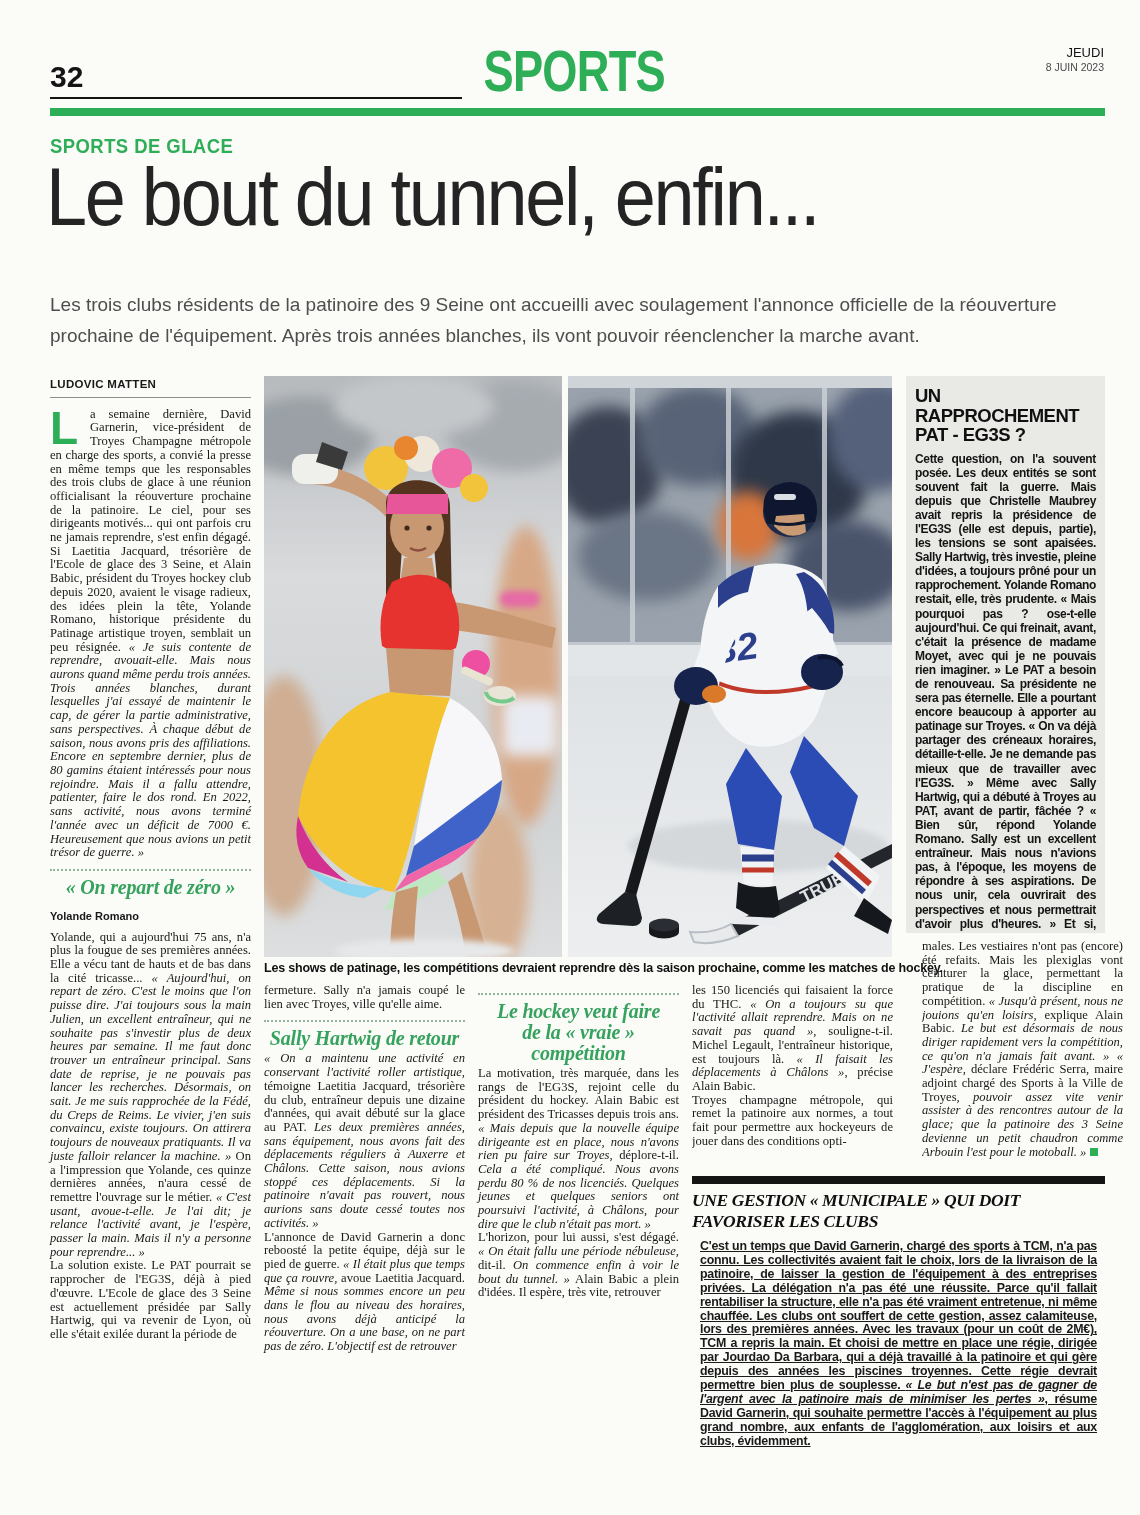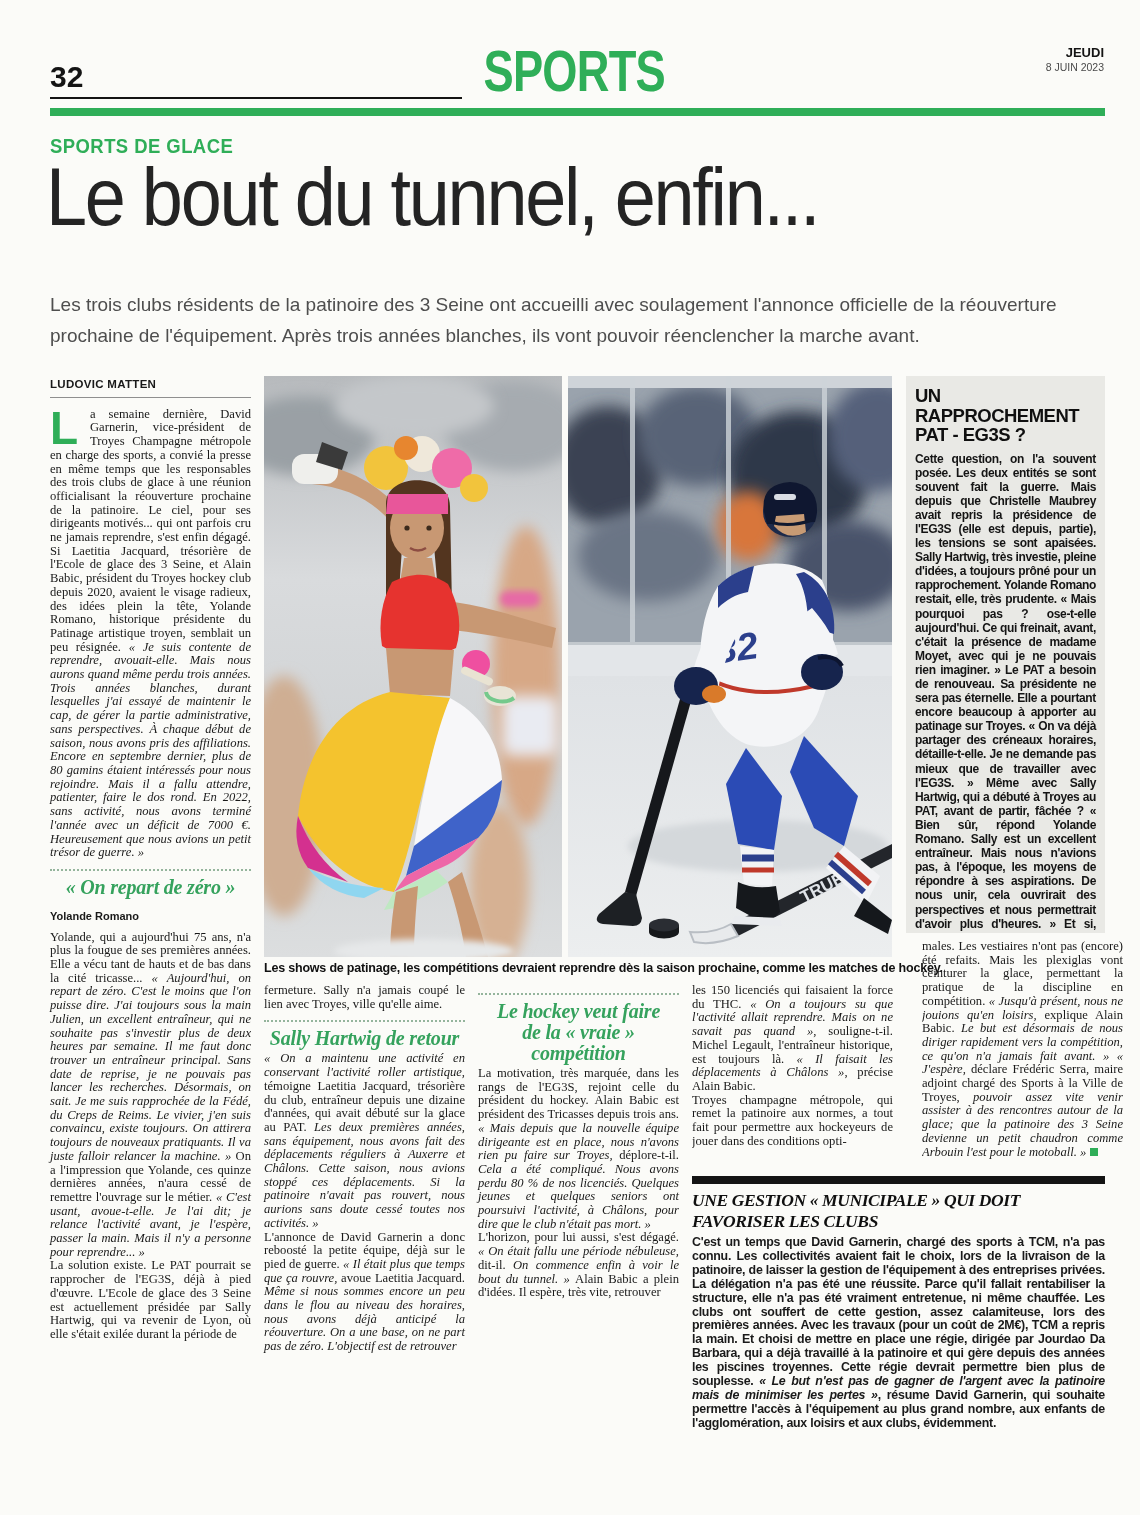--- a/index.html
+++ b/index.html
@@ -5,21 +5,21 @@
   html,body{margin:0;padding:0;background:#e8e8e8;}
   .page{position:relative;width:1140px;height:1515px;margin:0 auto;background:#fbfbf8;overflow:hidden;
         font-family:"Liberation Sans",sans-serif;color:#191919;}
   
   .pagenum{position:absolute;left:50px;top:60px;font-size:30px;font-weight:700;color:#141414;}
   .pagenum-rule{position:absolute;left:50px;top:97px;width:412px;height:2px;background:#141414;}
   .section-wrap{position:absolute;left:4px;top:42px;width:100%;text-align:center;}
   .section-title{display:inline-block;font-size:58px;font-weight:700;color:#2fae58;
                  transform:scaleX(.78);letter-spacing:-1px;line-height:1;}
   .edition{position:absolute;right:36px;top:46px;text-align:right;line-height:1.1;}
-  .edition .day{font-size:13px;font-weight:700;color:#141414;}
+  .edition .day{font-size:13px;font-weight:400;color:#141414;}
   .edition .date{font-size:10.5px;color:#4a4a4a;margin-top:2px;}
   .greenbar{position:absolute;left:50px;top:108px;width:1055px;height:8px;background:#2fae58;}
   .kicker-wrap{position:absolute;left:50px;top:134px;}
   .kicker{display:inline-block;transform:scaleX(.88);transform-origin:left;
           font-size:21px;font-weight:700;color:#2fae58;letter-spacing:.5px;}
   .headline-wrap{position:absolute;left:46px;top:154px;width:1100px;}
   .headline{display:inline-block;transform:scaleX(.9);transform-origin:left;
             font-size:82px;font-weight:400;letter-spacing:-2.5px;line-height:1.05;color:#242424;}
   .lede{position:absolute;left:50px;top:289px;width:1010px;font-size:19px;line-height:31px;color:#4e4e4e;}
   
@@ -57,21 +57,21 @@
   .sb-body{font-size:12px;line-height:14.1px;font-weight:700;letter-spacing:-.35px;
            text-align:justify;color:#141414;}
   .sb-body p{margin:0;}
   
   .blackbar{position:absolute;left:692px;top:1176px;width:413px;height:8px;background:#141414;}
   .bottombox{position:absolute;left:692px;top:1190px;width:413px;}
   .bb-title{font-family:"Liberation Serif",serif;font-style:italic;font-weight:700;font-size:17.5px;
             letter-spacing:-.4px;color:#101010;margin:0 0 4px;}
   .bb-body{font-size:12.4px;line-height:13.9px;font-weight:600;letter-spacing:-.25px;
            text-align:justify;color:#1a1a1a;}
-  .bb-body p{margin:0;}
+  .bb-body p{margin:8px;text-decoration:underline;}
 </style>
 </head>
 <body>
 
 <div class="page">
 
   <div class="pagenum">32</div>
   <div class="pagenum-rule"></div>
   <div class="section-wrap">
     <span class="section-title">SPORTS</span>
@@ -81,21 +81,21 @@
     <div class="date">8 JUIN 2023</div>
   </div>
   <div class="greenbar"></div>
 
   <div class="kicker-wrap">
     <span class="kicker">SPORTS DE GLACE</span>
   </div>
   <div class="headline-wrap">
     <span class="headline">Le bout du tunnel, enfin...</span>
   </div>
-  <div class="lede">Les trois clubs résidents de la patinoire des 3 Seine ont accueilli avec soulagement l'annonce officielle de la réouverture prochaine de l'équipement. Après trois années blanches, ils vont pouvoir réenclencher la marche avant.</div>
+  <div class="lede">Les trois clubs résidents de la patinoire des 9 Seine ont accueilli avec soulagement l'annonce officielle de la réouverture prochaine de l'équipement. Après trois années blanches, ils vont pouvoir réenclencher la marche avant.</div>
 
   <div class="photos">
     <div class="photo" style="width:298px">
       <svg width="298" height="581" viewBox="0 0 298 581" aria-hidden="true">
         <defs>
           <filter id="b1" x="-30%" y="-30%" width="160%" height="160%">
               <feGaussianBlur stdDeviation="7"></feGaussianBlur>
             </filter>
           <filter id="b2" x="-30%" y="-30%" width="160%" height="160%">
               <feGaussianBlur stdDeviation="3"></feGaussianBlur>

